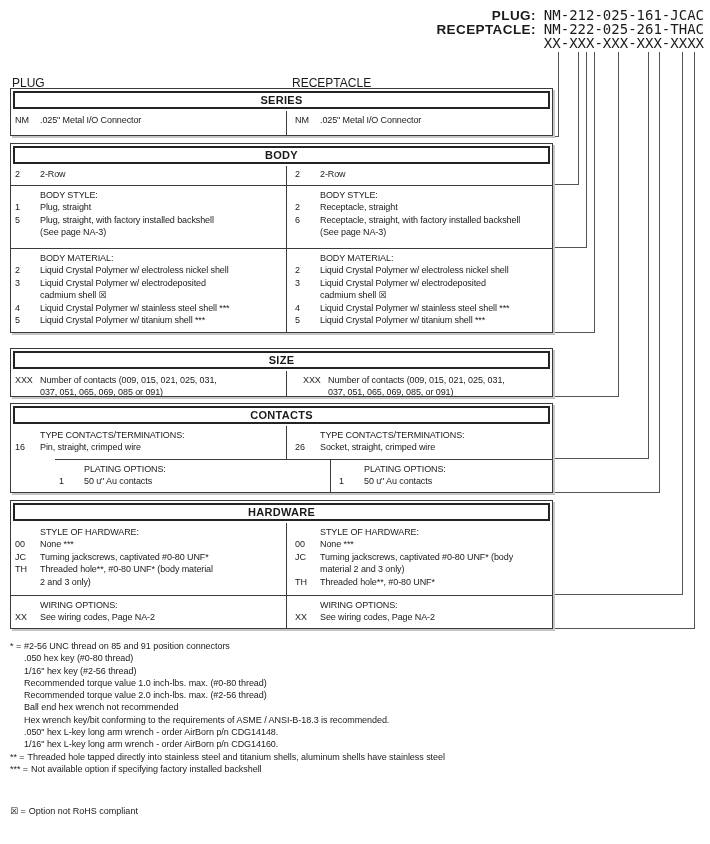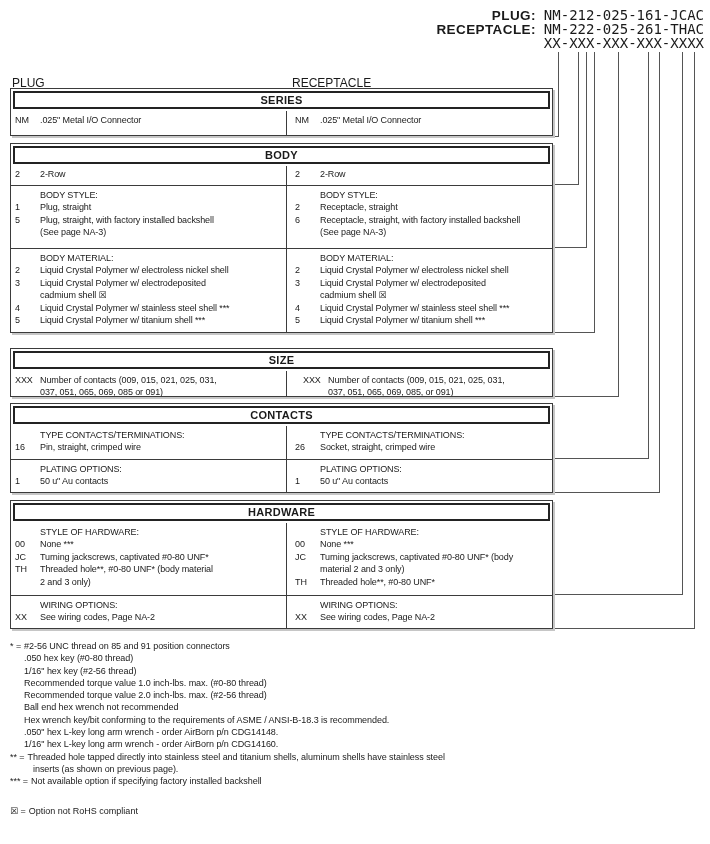--- a/index.html
+++ b/index.html
@@ -204,21 +204,21 @@
         </div>
     </div>
     <div class="cell r">
       <div class="heading">TYPE CONTACTS/TERMINATIONS:</div>
       <div class="row">
           <span class="code">26</span>
           <span class="desc">Socket, straight, crimped wire</span>
         </div>
     </div>
   </div>
-  <div class="cols sub" style="height:33px;">
+  <div class="cols sub" style="height:33px;margin-left:44px;">
     <div class="cell l">
       <div class="heading">PLATING OPTIONS:</div>
       <div class="row">
           <span class="code">1</span>
           <span class="desc">50 u" Au contacts</span>
         </div>
     </div>
     <div class="cell r">
       <div class="heading">PLATING OPTIONS:</div>
       <div class="row">
@@ -291,21 +291,20 @@
   <div class="fn-indent">1/16" hex key (#2-56 thread)</div>
   <div class="fn-indent">Recommended torque value 1.0 inch-lbs. max. (#0-80 thread)</div>
   <div class="fn-indent">Recommended torque value 2.0 inch-lbs. max. (#2-56 thread)</div>
   <div class="fn-indent">Ball end hex wrench not recommended</div>
   <div class="fn-indent">Hex wrench key/bit conforming to the requirements of ASME / ANSI-B-18.3 is recommended.</div>
   <div class="fn-indent">.050" hex L-key long arm wrench - order AirBorn p/n CDG14148.</div>
   <div class="fn-indent">1/16" hex L-key long arm wrench - order AirBorn p/n CDG14160.</div>
   <div>
     <span class="fn-marker">** =</span><span>Threaded hole tapped directly into stainless steel and titanium shells, aluminum shells have stainless steel</span>
   </div>
-  <div class="fn-indent2">inserts (as shown on previous page).</div>
   <div>
     <span class="fn-marker">*** =</span><span>Not available option if specifying factory installed backshell</span>
   </div>
 </div>
 
 <div id="rohs-note">
   <span class="fn-marker">☒ =</span><span>Option not RoHS compliant</span>
 </div>
 
 </body></html>

